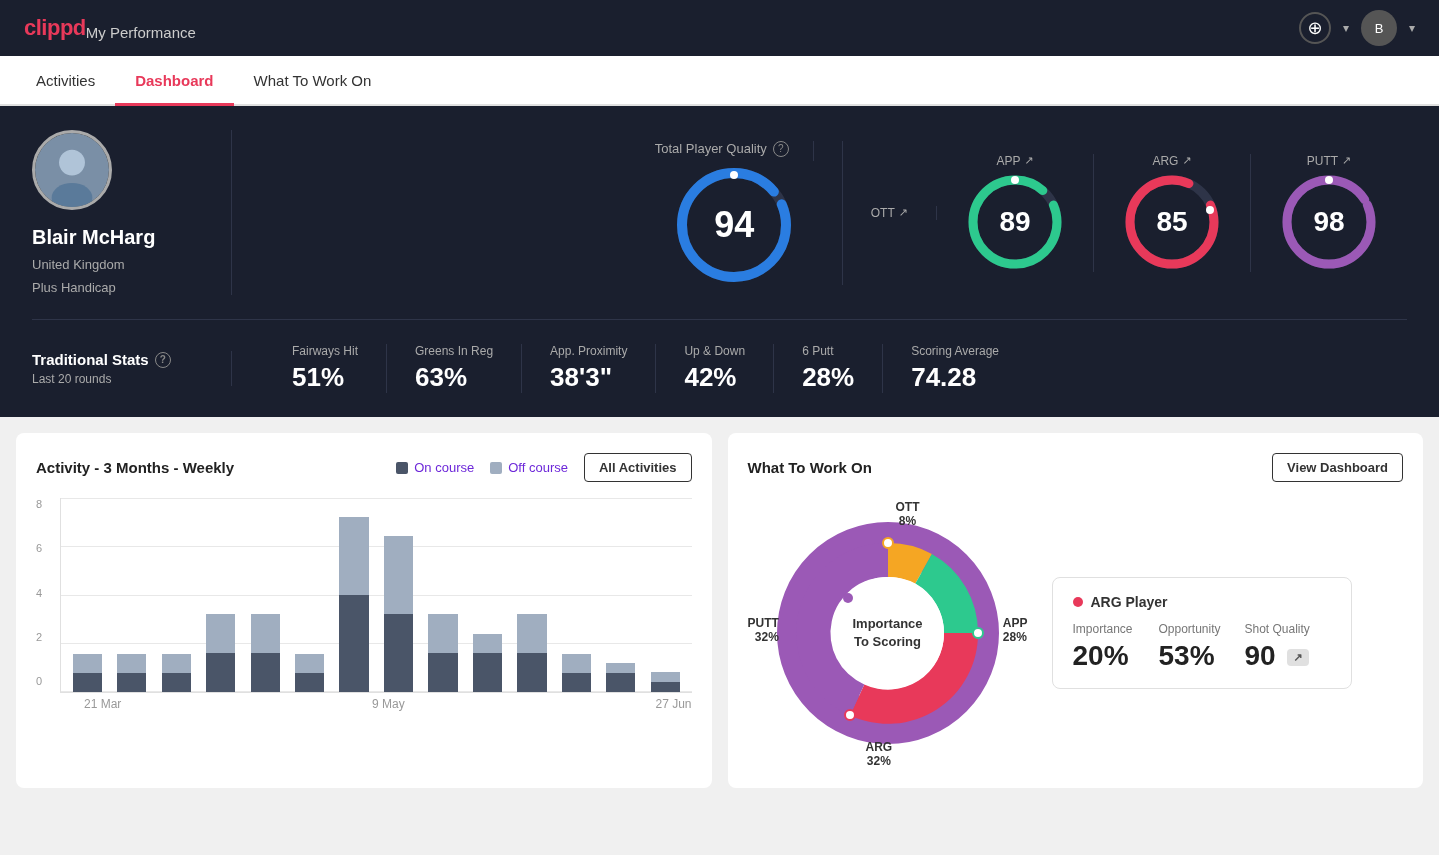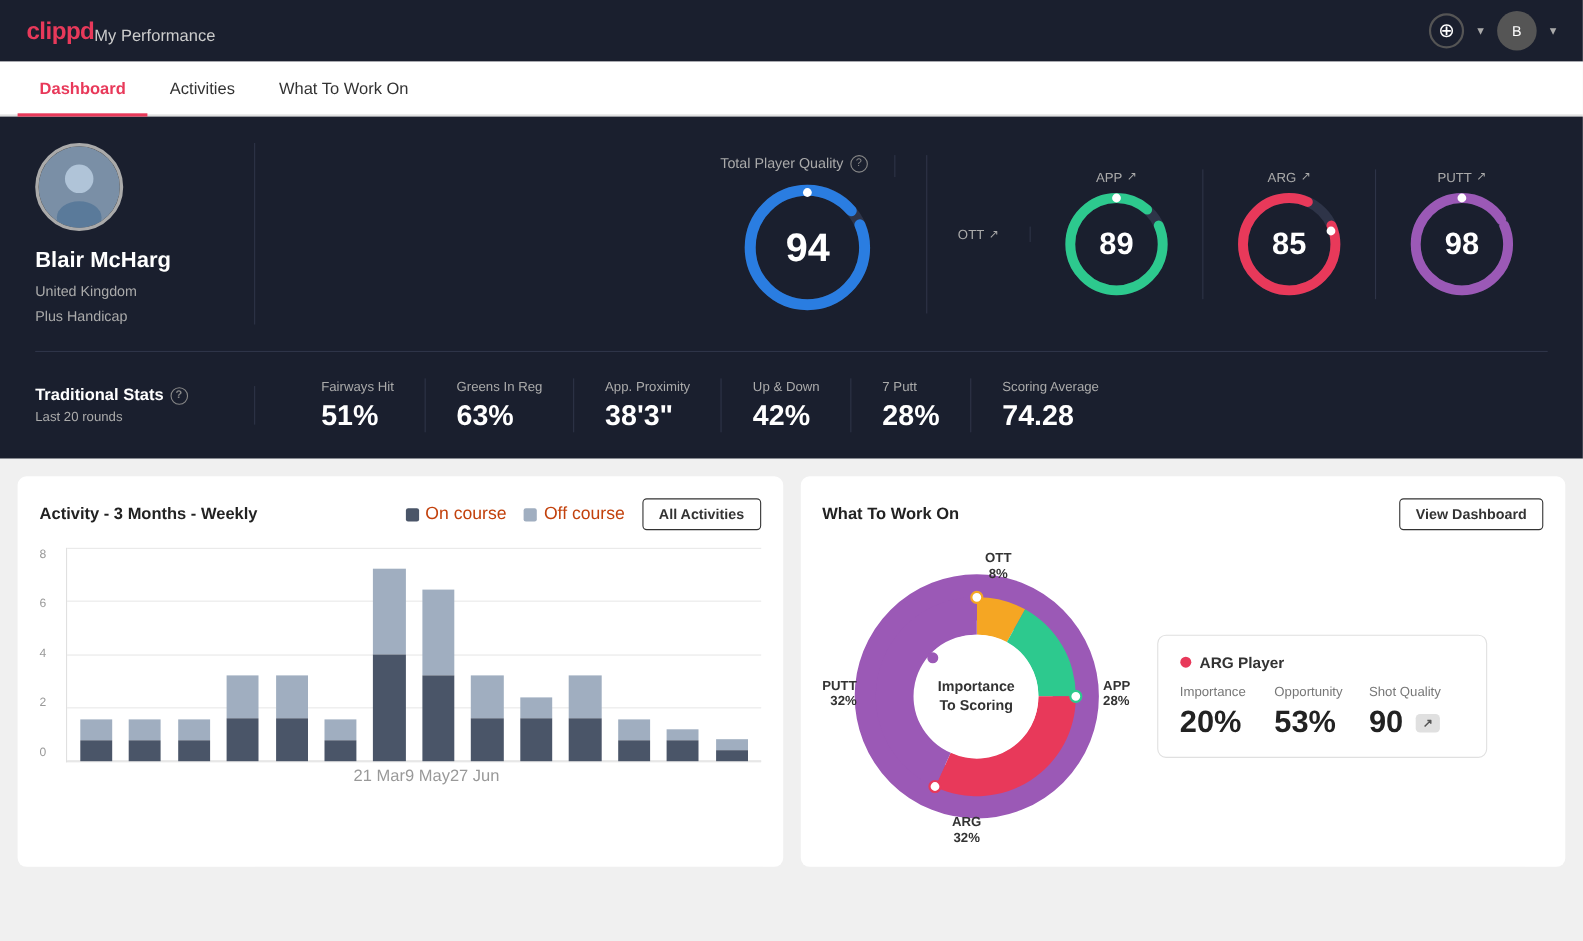--- a/index.html
+++ b/index.html
@@ -176,21 +176,21 @@
       padding: 20px;
       flex: 1;
     }
     .panel-header {
       display: flex;
       align-items: center;
       justify-content: space-between;
       margin-bottom: 16px;
     }
     .panel-title { font-size: 15px; font-weight: 600; color: #222; }
-    .legend { display: flex; align-items: flex-end; gap: 16px; font-size: 16px; color: #c2410c; }
+    .legend { display: flex; align-items: flex-end; gap: 16px; font-size: 13px; color: #6d28d9; }
     .legend-item { display: flex; align-items: center; gap: 6px; }
     .legend-dot { width: 12px; height: 12px; border-radius: 2px; }
     .chart-y-axis {
       position: absolute;
       left: 0;
       top: 0;
       bottom: 24px;
       display: flex;
       flex-direction: column;
       justify-content: space-between;
@@ -203,23 +203,23 @@
       gap: 6px;
       flex: 1;
       height: 195px;
       border-left: 1px solid #e0e0e0;
       border-bottom: 1px solid #e0e0e0;
       padding: 0 8px;
       position: relative;
     }
     .chart-x-labels {
       display: flex;
-      justify-content: center;
+      justify-content: space-between;
       margin-left: 24px;
-      font-size: 15px;
+      font-size: 12px;
       color: #999;
       margin-top: 4px;
     }
     .all-activities-btn {
       border: 1px solid #333; background: none; padding: 6px 14px;
       font-size: 13px; cursor: pointer; border-radius: 4px; color: #333; font-weight: 600;
     }
 
     
     .wtwo-panel { min-width: 680px; }
@@ -270,22 +270,22 @@
     </button>
     <span class="header-dropdown">▾</span>
     <button class="avatar-btn">
       <span>B</span>
     </button>
     <span class="header-dropdown">▾</span>
   </div>
 </header>
 
 <nav class="tabs">
+  <div class="tab">Activities</div>
   <div class="tab active">Dashboard</div>
-  <div class="tab">Activities</div>
   <div class="tab">What To Work On</div>
 </nav>
 
 <section class="hero">
 
   <div class="quality-row">
 
     <div class="player-info">
       <div class="player-avatar">
         <svg width="80" height="80" viewBox="0 0 80 80" xmlns="http://www.w3.org/2000/svg">
@@ -390,21 +390,21 @@
     </div>
     <div class="stat-item">
       <div class="stat-name">App. Proximity</div>
       <div class="stat-value">38'3"</div>
     </div>
     <div class="stat-item">
       <div class="stat-name">Up &amp; Down</div>
       <div class="stat-value">42%</div>
     </div>
     <div class="stat-item">
-      <div class="stat-name">7 Putt</div>
+      <div class="stat-name">6 Putt</div>
       <div class="stat-value">28%</div>
     </div>
     <div class="stat-item">
       <div class="stat-name">Scoring Average</div>
       <div class="stat-value">74.28</div>
     </div>
   </div>
 </section>
 
 <div class="bottom-panels">

